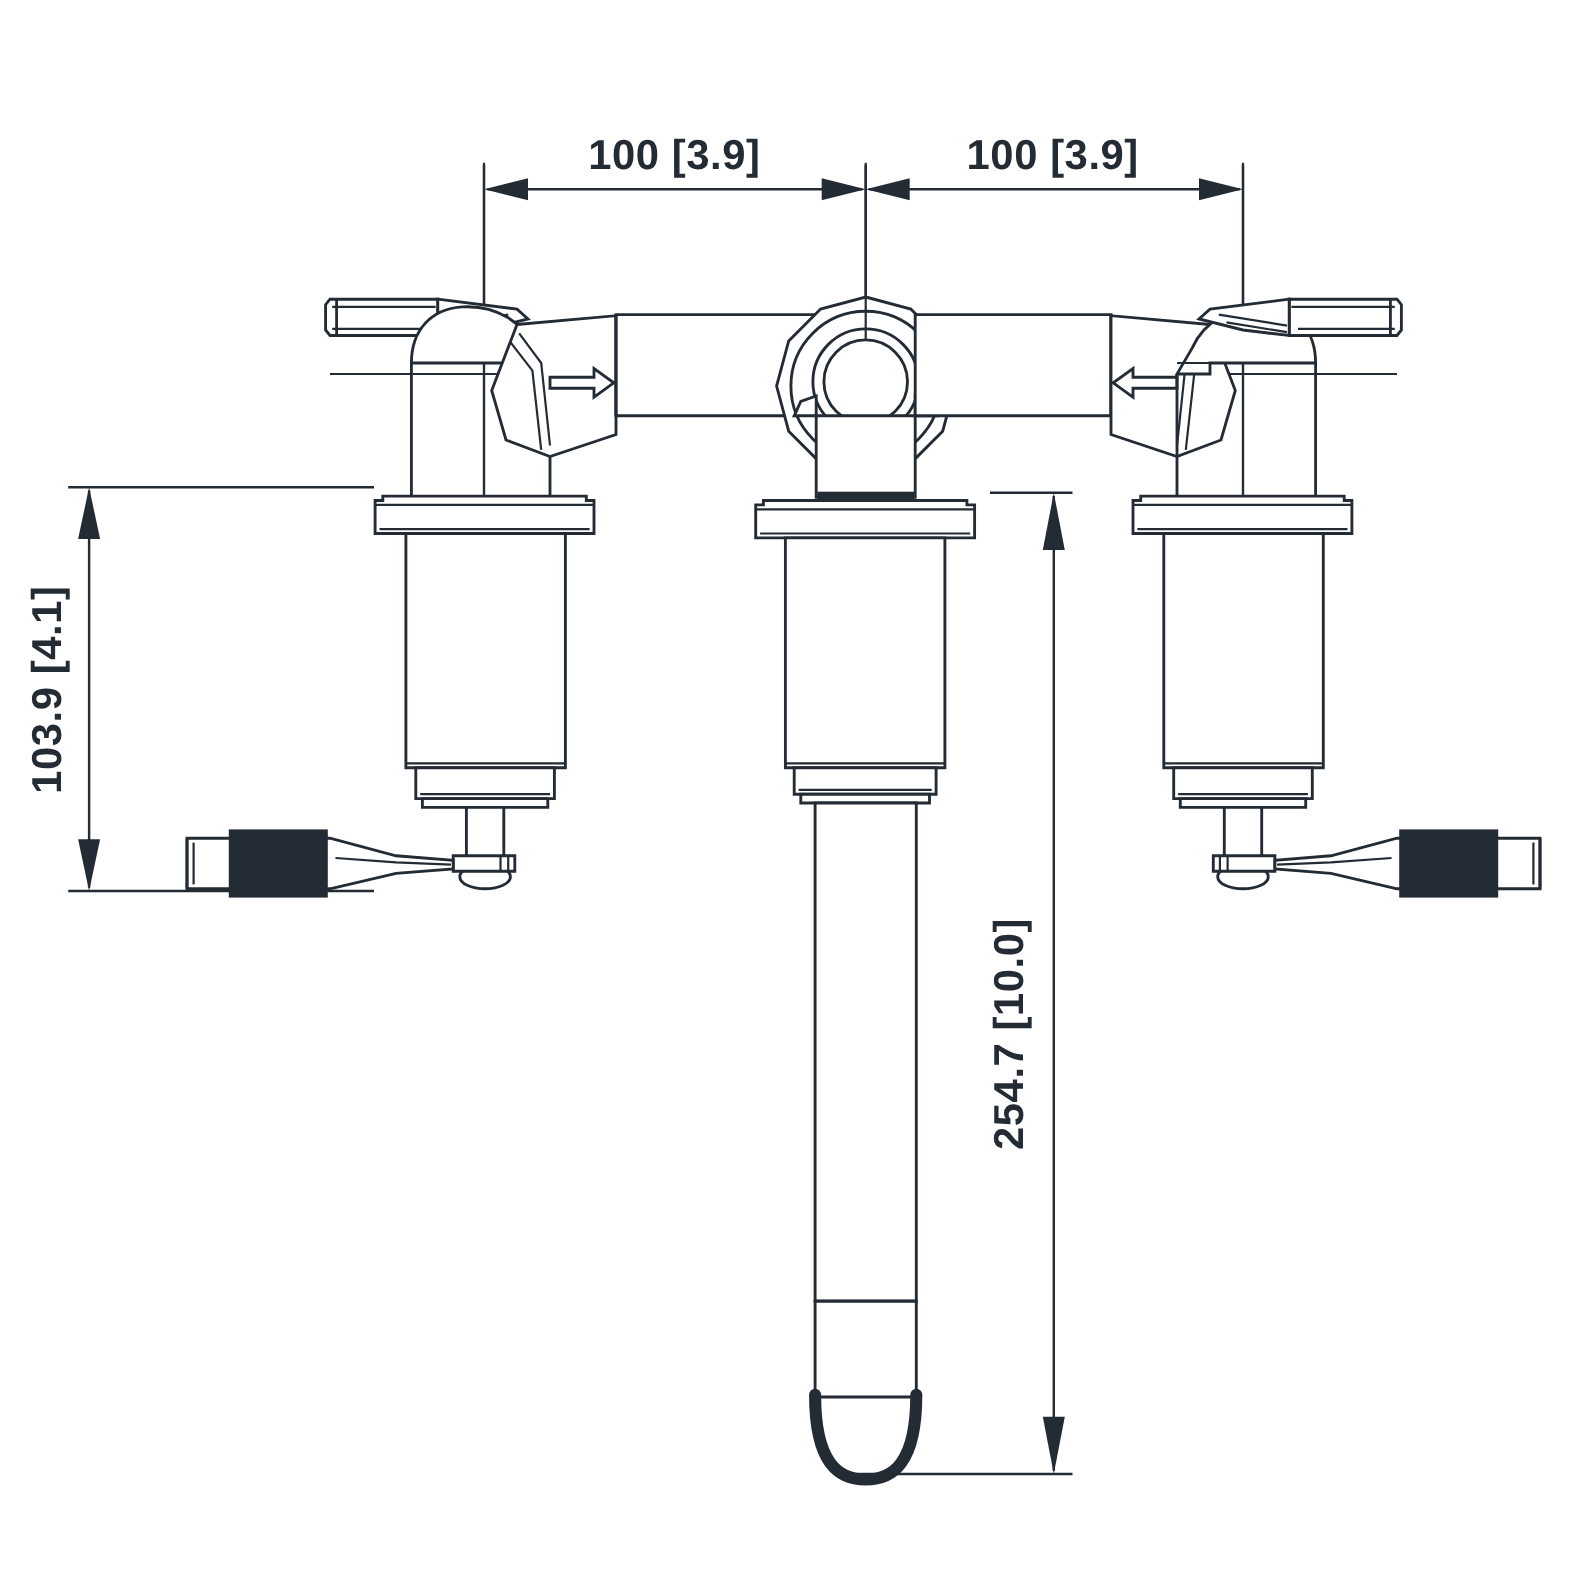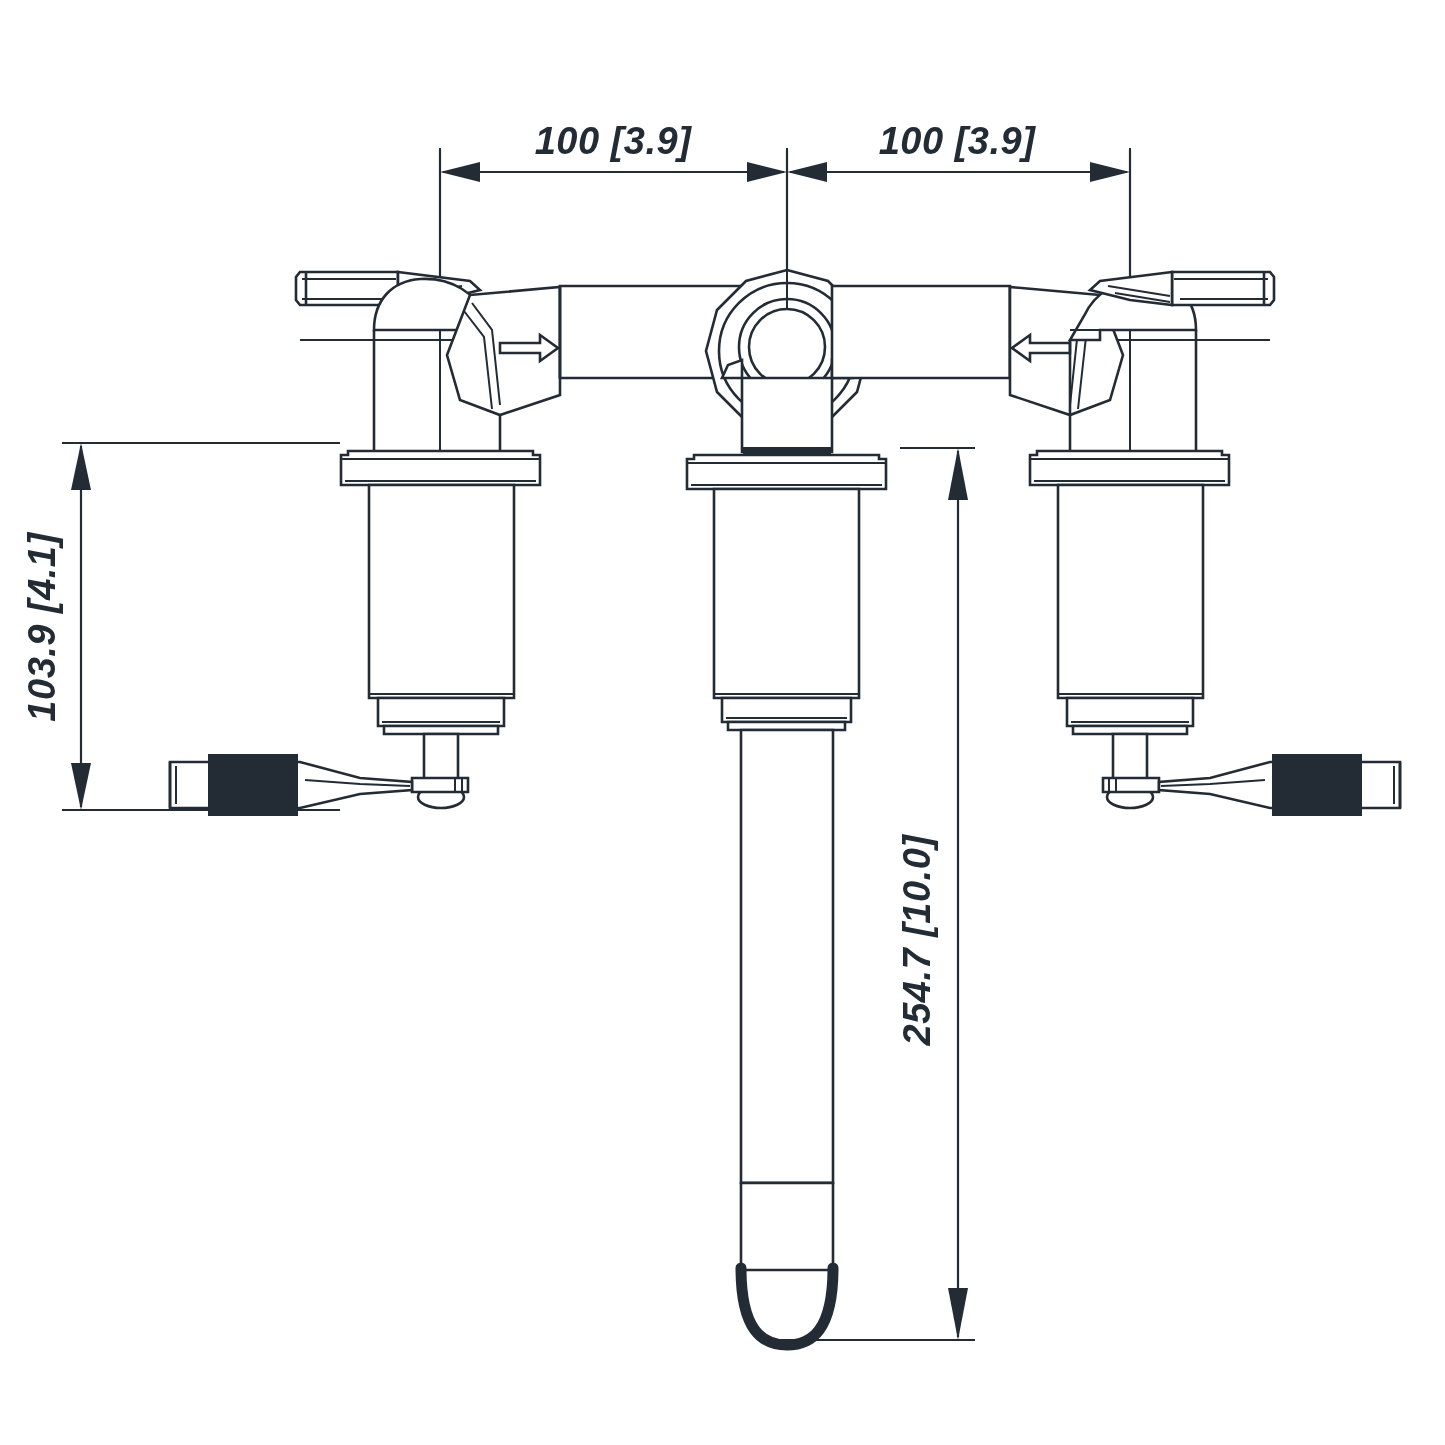--- a/index.html
+++ b/index.html
@@ -11,21 +11,20 @@
     width: 1445px;
     height: 1445px;
     font-family: "Liberation Sans", sans-serif;
     overflow: hidden;
   }
   #drawing-root {
     position: relative;
     width: 1445px;
     height: 1445px;
     background: #ffffff;
-    font-style: italic;
   }
   svg#cad {
     display: block;
     width: 1445px;
     height: 1445px;
   }
   .dim-text {
     font-family: "Liberation Sans", sans-serif;
     font-size: 38px;
     font-weight: 700;

